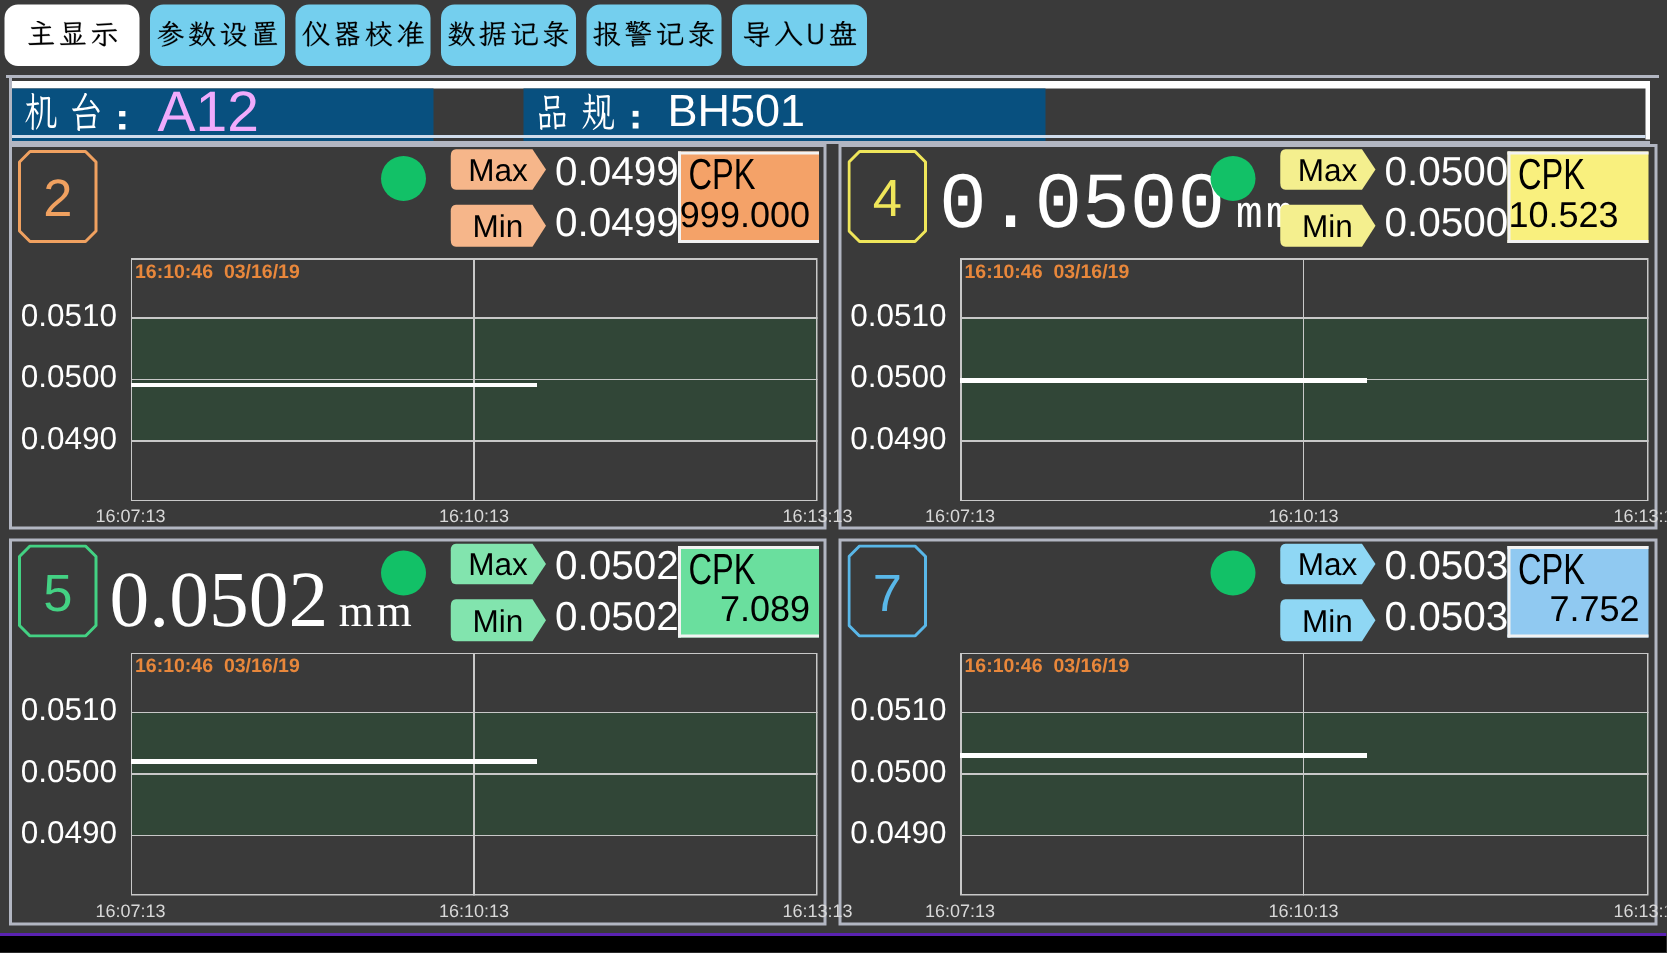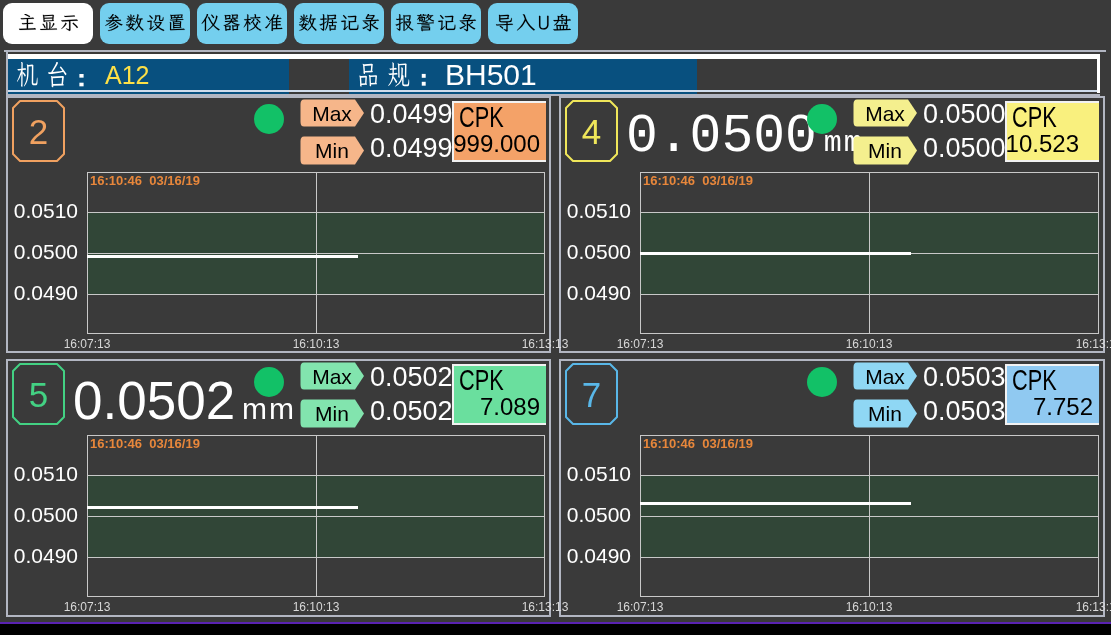--- a/index.html
+++ b/index.html
@@ -56,21 +56,21 @@
 <div style="position:absolute;left:349px;top:58.5px;width:348px;height:35px;background:#08507f"></div>
 <div style="position:absolute;left:8px;top:90.4px;width:1089px;height:1.8px;background:#cfdcec"></div>
 <div style="position:absolute;left:16px;top:62px">
     <svg width="67.6" height="28" viewBox="0 0 2414 1000" style="display:block" fill="#fff">
       <path d="M709 151 703 742Q703 787 722 806Q741 826 770 830Q800 834 830 834Q877 834 904 827Q931 820 944 802Q956 783 960 750Q963 716 963 664Q963 662 962 646Q962 629 961 608Q960 588 956 573Q953 558 947 558Q935 558 931 598Q926 644 919 677Q912 710 904 740Q900 756 886 762Q872 768 828 768Q789 768 778 762Q768 757 768 736L774 152Q774 146 776 140Q778 135 778 129Q778 116 764 104Q749 92 733 92Q730 92 728 92Q725 93 721 93L559 103Q499 80 486 80Q479 80 479 86Q479 88 480 92Q482 97 483 102Q489 117 492 138Q496 159 497 196Q498 234 498 299Q498 380 494 448Q491 515 478 576Q466 638 440 700Q414 763 369 834Q355 856 355 865Q355 872 361 872Q366 872 386 856Q405 840 432 807Q458 774 484 724Q511 673 531 604Q551 534 556 445Q560 389 560 334Q561 279 561 227V159ZM298 289 431 276Q440 275 446 272Q453 268 453 261Q453 252 444 242Q435 232 424 226Q412 219 404 219Q399 219 397 220Q381 225 360 227L298 233L301 37Q301 26 296 19Q292 12 269 5Q259 2 250 0Q242 -2 236 -2Q224 -2 224 6Q224 10 228 17Q241 36 241 59L239 239L127 250Q123 251 119 251Q115 251 110 251Q93 251 78 247Q77 247 76 246Q74 246 73 246Q66 246 66 251L70 264Q75 278 86 292Q97 305 117 305Q123 305 130 304Q138 304 147 303L232 295Q192 407 147 504Q102 602 52 672Q41 689 41 697Q41 704 48 704Q56 704 74 686Q92 668 116 638Q140 607 164 570Q189 533 208 494Q228 456 238 423L236 442Q235 460 235 475Q235 518 234 569Q234 620 234 666Q233 712 232 742V771Q232 786 230 802Q229 819 225 834Q224 838 224 845Q224 865 243 876Q262 886 273 886Q290 886 290 862L296 401Q314 420 338 450Q363 481 378 505Q387 519 398 519Q407 519 422 508Q436 496 436 486Q436 479 422 458Q407 438 386 415Q366 392 347 375Q328 358 320 358Q310 358 297 371Z" transform="translate(0,0) scale(0.8,1)"></path>
       <path d="M717 559 695 776 318 786 303 576ZM322 844 767 836Q777 835 784 832Q790 830 790 823Q790 808 760 774L789 568Q790 561 795 554Q800 546 800 538Q800 526 789 517Q778 508 764 503Q750 498 742 498H733L302 518Q243 498 227 498Q217 498 217 505Q217 509 222 519Q233 541 236 578L251 781Q252 787 252 794Q252 800 252 806Q252 818 251 830Q250 842 248 854Q248 855 248 857Q247 859 247 861Q247 874 258 884Q268 894 282 900Q295 905 304 905Q325 905 325 885V883ZM107 365H103Q96 365 96 372Q96 385 104 398Q111 410 119 418Q127 425 128 427Q134 432 151 432Q172 432 219 428Q266 424 330 417Q395 410 470 400Q544 391 622 380Q700 370 772 359Q813 408 849 458Q858 472 869 472Q874 472 884 466Q895 459 904 449Q912 439 912 430Q912 421 891 395Q870 369 838 335Q806 301 772 267Q738 233 711 207Q684 181 674 172Q661 160 653 160Q643 160 632 173Q620 186 620 193Q620 201 629 209Q655 233 680 258Q706 284 731 312Q619 326 512 338Q405 349 305 357Q353 300 394 244Q436 188 468 142Q499 96 516 68Q534 39 534 35Q534 25 520 12Q507 0 492 -9Q476 -18 470 -18Q458 -18 458 -1Q458 12 455 24Q452 35 448 43Q403 122 349 200Q295 278 227 364Q212 365 198 366Q185 367 169 368Q165 368 160 368Q155 369 150 369Q140 369 128 368Q116 367 107 365Z" transform="translate(1072,0) scale(0.8,1)"></path>
       <rect x="2264" y="429" width="150" height="130"></rect>
       <rect x="2264" y="739" width="150" height="130"></rect>
     </svg>
   </div>
-<div style="position:absolute;left:105px;top:60px;font-size:25px;line-height:30px;color:#fde047">A12</div>
+<div style="position:absolute;left:105px;top:60px;font-size:38px;line-height:30px;color:#f0abfc">A12</div>
 <div style="position:absolute;left:357px;top:62px">
     <svg width="68.7" height="28" viewBox="0 0 2454 1000" style="display:block" fill="#fff">
       <path d="M375 551 363 759 200 765 186 561ZM823 528 807 743 624 749 609 538ZM204 822 418 815Q432 814 441 812Q450 811 450 802Q450 790 423 756L440 550Q441 545 444 540Q447 535 447 529Q447 516 432 505Q418 494 402 494H394L187 504Q128 481 111 481Q101 481 101 488Q101 495 109 509Q122 536 124 564L138 772Q138 779 138 786Q139 792 139 799Q139 808 138 817Q138 826 137 835V840Q137 858 148 866Q158 875 170 878Q182 881 186 881Q206 881 206 859V856ZM628 807 862 797Q875 796 884 794Q893 792 893 784Q893 772 867 740L889 527Q890 522 892 518Q895 513 895 507Q895 501 884 486Q873 471 850 471H842L609 483Q579 471 562 466Q544 461 535 461Q525 461 525 468Q525 473 532 487Q544 509 547 540L565 765Q565 770 566 776Q566 782 566 788Q566 797 566 806Q565 816 564 826V831Q564 846 574 854Q583 862 594 866Q606 869 610 869Q631 869 631 847V844ZM632 122 617 308 353 322 337 141ZM358 379 675 362Q689 361 698 359Q707 357 707 349Q707 337 680 304L700 121Q701 116 704 112Q706 107 706 101Q706 87 690 75Q674 63 657 63H646L336 83Q306 72 288 67Q271 62 262 62Q252 62 252 70Q252 73 254 78Q256 83 259 90Q271 115 274 145L290 322Q290 326 290 332Q291 338 291 344Q291 354 290 364Q290 373 289 383V387Q289 407 306 418Q323 428 339 428Q360 428 360 406V403Z" transform="translate(0,0) scale(0.8,1)"></path>
       <path d="M104 223Q98 223 98 229Q98 232 99 234Q111 270 127 276Q143 283 154 283Q165 283 183 281L233 278L232 385V403L99 410Q84 410 61 404Q55 404 55 410Q55 413 56 415Q68 451 84 458Q101 464 112 464Q124 464 140 462L228 457Q218 563 177 652Q136 742 57 826Q43 840 43 847Q43 854 50 854Q57 854 84 837Q110 820 145 786Q229 705 265 580Q332 654 376 730Q386 748 400 748Q413 748 426 734Q438 719 438 706Q438 693 388 634Q338 575 303 539L280 517Q286 488 288 454L440 445Q462 443 462 433Q462 427 454 416Q446 405 434 396Q423 387 416 387Q408 387 400 390Q391 393 369 395L292 399V384L293 273L402 266Q425 263 425 253Q425 238 396 217Q385 208 378 208Q370 208 362 211Q353 214 331 216L294 219L296 52Q296 30 249 15Q233 10 226 10Q218 10 218 16Q218 23 226 38Q235 53 235 77L234 223L143 229Q129 229 104 223ZM549 417 541 120 792 105 786 460 785 476Q785 496 781 519V524Q781 538 800 549Q818 560 830 560Q846 561 847 540L858 105Q859 100 861 94Q863 89 863 80Q863 72 847 61Q831 50 816 50H805L541 67Q488 48 476 48Q463 48 463 54Q463 61 472 78Q481 94 481 120L489 466V482Q489 502 486 525V530Q486 544 505 554Q524 565 536 565Q552 565 552 544V535L551 483ZM371 879Q567 801 635 670Q654 633 666 590L664 762V766Q664 809 679 831Q694 853 726 860Q759 868 822 868Q886 868 916 862Q947 856 960 840Q974 825 977 796Q980 768 980 714Q980 659 974 638Q968 617 963 617Q951 617 944 670Q936 723 921 774Q913 799 895 804Q877 808 824 808Q772 808 754 806Q736 803 730 790Q725 778 725 750Q728 519 728 504Q728 489 720 482Q713 474 687 467Q694 382 697 229Q697 216 690 210Q683 205 660 198Q637 192 624 192Q612 192 612 202Q612 208 622 220Q631 232 631 245Q631 457 616 533Q602 609 570 667Q512 768 371 850Q354 860 354 872Q354 883 358 883Q361 883 371 879Z" transform="translate(1082,0) scale(0.8,1)"></path>
       <rect x="2314" y="425" width="140" height="139"></rect>
       <rect x="2314" y="707" width="140" height="139"></rect>
     </svg>
   </div>
 <div style="position:absolute;left:445px;top:60px;font-size:30px;line-height:30px;color:#fff">BH501</div>
 <div style="position:absolute;left:6px;top:96px;width:545px;height:257px;border:2px solid #b2b6c2;background:#3a3a3a;box-sizing:border-box">
@@ -146,21 +146,21 @@
     <div style="position:absolute;left:82px;top:75px;font-size:13px;font-weight:bold;color:#e8873b;font-family:'Liberation Sans',sans-serif">16:10:46&nbsp; 03/16/19</div>
     <div style="position:absolute;left:49px;top:239px;width:60px;text-align:center;font-size:12px;color:#d8d8d8;font-family:'Liberation Sans',sans-serif;z-index:5">16:07:13</div>
     <div style="position:absolute;left:278px;top:239px;width:60px;text-align:center;font-size:12px;color:#d8d8d8;font-family:'Liberation Sans',sans-serif;z-index:5">16:10:13</div>
     <div style="position:absolute;left:508px;top:239px;width:60px;text-align:center;font-size:12px;color:#d8d8d8;font-family:'Liberation Sans',sans-serif;z-index:5">16:13:13</div>
   </div>
 <div style="position:absolute;left:6px;top:359px;width:545px;height:258px;border:2px solid #b2b6c2;background:#3a3a3a;box-sizing:border-box">
     <div style="position:absolute;left:4px;top:2px"><svg width="54" height="62" viewBox="0 0 54 62">
         <path d="M8,1 H45 L52,8 V54 L45,61 H8 L1,54 V8 Z" fill="none" stroke="#43d183" stroke-width="2" stroke-linejoin="round"></path>
         <text x="26.5" y="44" text-anchor="middle" font-family="Liberation Sans" font-size="35" fill="#43d183">5</text>
       </svg></div>
-    <div style="position:absolute;left:65px;top:13px;font-size:53px;line-height:53px;color:#fff;font-family:Liberation Sans, sans-serif">0.0502<span style="font-size:30px;margin-left:7px;letter-spacing:2px">mm</span></div>
+    <div style="position:absolute;left:65px;top:13px;font-size:53px;line-height:53px;color:#fff;font-family:Liberation Serif, serif">0.0502<span style="font-size:30px;margin-left:7px;letter-spacing:2px">mm</span></div>
     <div style="position:absolute;left:246px;top:6px;width:30px;height:30px;border-radius:50%;background:#12c167"></div>
     <div style="position:absolute;left:292px;top:1px"><svg width="65" height="28" viewBox="0 0 65 28">
         <path d="M4,0.5 H55 L64,14.0 L55,27.5 H4 Q0.5,27.5 0.5,23 V5 Q0.5,0.5 4,0.5 Z" fill="#82e4ae"></path>
         <text x="32" y="21.5" text-anchor="middle" font-family="Liberation Sans" font-size="21" fill="#000">Max</text>
       </svg></div>
     <div style="position:absolute;left:292px;top:38px"><svg width="65" height="29" viewBox="0 0 65 29">
         <path d="M4,0.5 H55 L64,14.5 L55,28.5 H4 Q0.5,28.5 0.5,24 V5 Q0.5,0.5 4,0.5 Z" fill="#82e4ae"></path>
         <text x="32" y="22.0" text-anchor="middle" font-family="Liberation Sans" font-size="21" fill="#000">Min</text>
       </svg></div>
     <div style="position:absolute;left:362px;top:1px;font-size:27px;line-height:31px;color:#fff;font-family:'Liberation Sans',sans-serif">0.0502</div>

